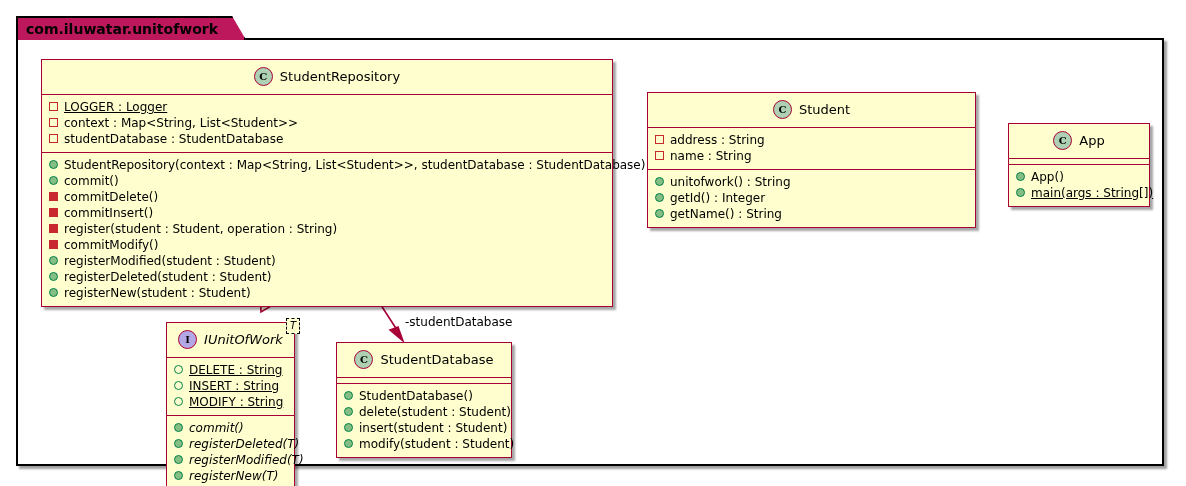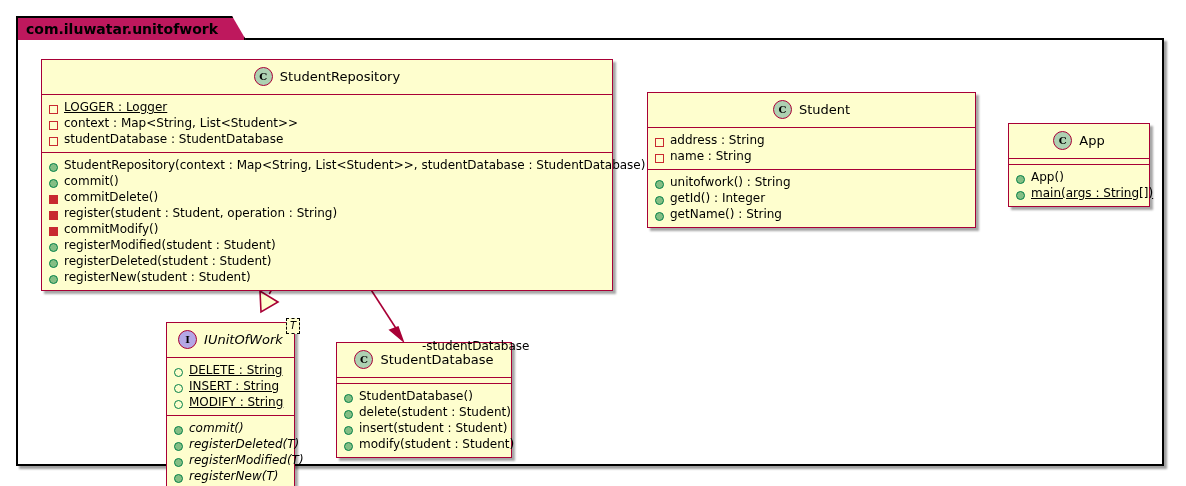--- a/index.html
+++ b/index.html
@@ -79,21 +79,21 @@
   .compartment {
     border-top: 1px solid #A80036;
     padding: 4px 0 5px 0;
   }
   .compartment.empty {
     padding: 0;
     height: 5px;
   }
   .member {
     display: flex;
-    align-items: flex-end;
+    align-items: center;
     gap: 6px;
     padding: 0 7px;
     font-size: 12px;
     line-height: 16px;
     color: #000000;
     white-space: nowrap;
   }
   .member-text.static { text-decoration: underline; }
   .member-text.abstract { font-style: italic; }
 
@@ -189,21 +189,21 @@
   <g>
     <line x1="285" y1="265" x2="266" y2="300" stroke="#A80036" stroke-width="1.6" stroke-dasharray="7,6"></line>
     <polygon points="261,312 260,291 278,302" fill="#FEFECE" stroke="#A80036" stroke-width="1.6"></polygon>
   </g>
 
   <g>
     <line x1="355" y1="265" x2="399" y2="333" stroke="#A80036" stroke-width="1.6"></line>
     <polygon points="403,341 390,330 398,327" fill="#A80036" stroke="#A80036" stroke-width="1.6"></polygon>
   </g>
 </svg>
-<div class="edge-label" style="left:422px; top:315px;margin-top:24px;">-studentDatabase</div>
+<div class="edge-label" style="left:405px; top:315px;">-studentDatabase</div>
 
 <div class="umlbox" id="box-student-repository" style="left:41px; top:59px; width:572px;">
   <div class="uml-title">
     <span class="badge cls">C</span>
     <span class="uml-title-text">StudentRepository</span>
   </div>
   <div class="compartment">
     <div class="member">
       <span class="marker sq-open"></span>
       <span class="member-text static">LOGGER : Logger</span>
@@ -225,20 +225,24 @@
     <div class="member">
       <span class="marker circ-filled"></span>
       <span class="member-text">commit()</span>
     </div>
     <div class="member">
       <span class="marker sq-filled"></span>
       <span class="member-text">commitDelete()</span>
     </div>
     <div class="member">
       <span class="marker sq-filled"></span>
+      <span class="member-text">commitInsert()</span>
+    </div>
+    <div class="member">
+      <span class="marker sq-filled"></span>
       <span class="member-text">register(student : Student, operation : String)</span>
     </div>
     <div class="member">
       <span class="marker sq-filled"></span>
       <span class="member-text">commitModify()</span>
     </div>
     <div class="member">
       <span class="marker circ-filled"></span>
       <span class="member-text">registerModified(student : Student)</span>
     </div>

